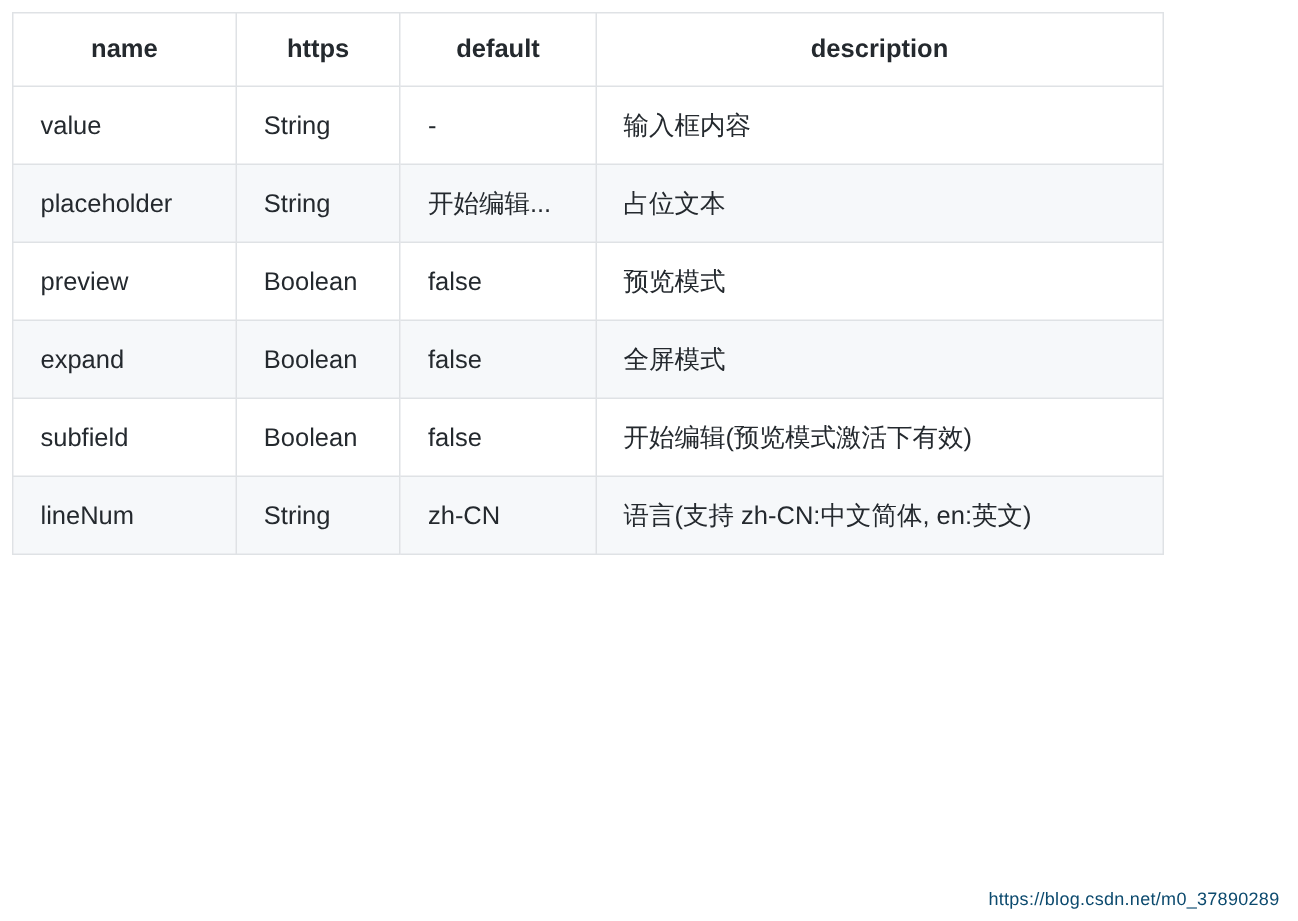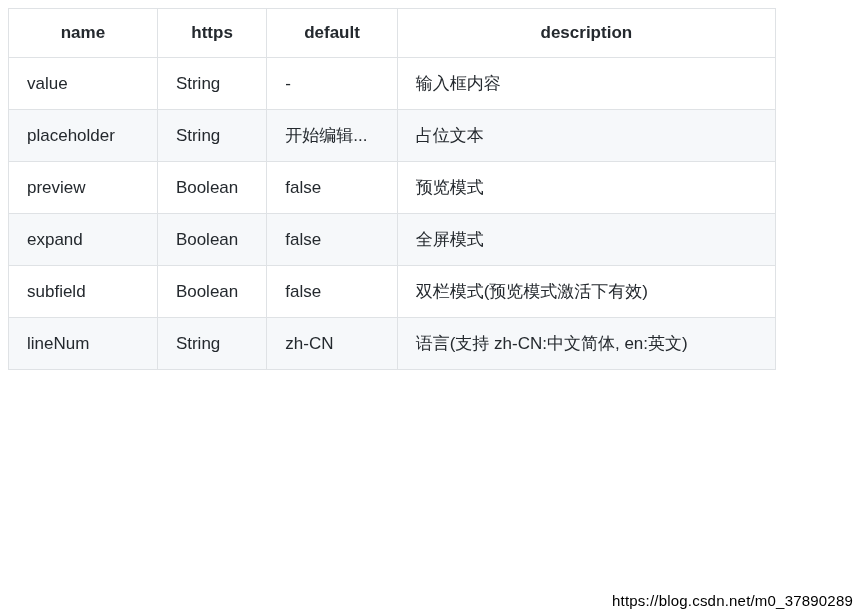--- a/index.html
+++ b/index.html
@@ -37,22 +37,22 @@
       background: #ffffff;
     }
     col.c1 { width: 155px; }
     col.c2 { width: 112px; }
     col.c3 { width: 140px; }
     col.c4 { width: 442px; }
     .watermark {
       position: absolute;
       right: 12px;
       top: 592px;
-      font-size: 15px;
-      color: #000000;
+      font-size: 12px;
+      color: #0c4a6e;
       letter-spacing: 0.2px;
       pointer-events: none;
     }
   </style>
 </head>
 <body>
 
 <table>
   <colgroup>
     <col class="c1">
@@ -90,21 +90,21 @@
     <tr>
       <td>expand</td>
       <td>Boolean</td>
       <td>false</td>
       <td>全屏模式</td>
     </tr>
     <tr>
       <td>subfield</td>
       <td>Boolean</td>
       <td>false</td>
-      <td>双栏模式(预览模式激活下有效)</td>
+      <td>开始编辑(预览模式激活下有效)</td>
     </tr>
     <tr>
       <td>lineNum</td>
       <td>String</td>
       <td>zh-CN</td>
       <td>语言(支持 zh-CN:中文简体, en:英文)</td>
     </tr>
   </tbody>
 </table>
 

